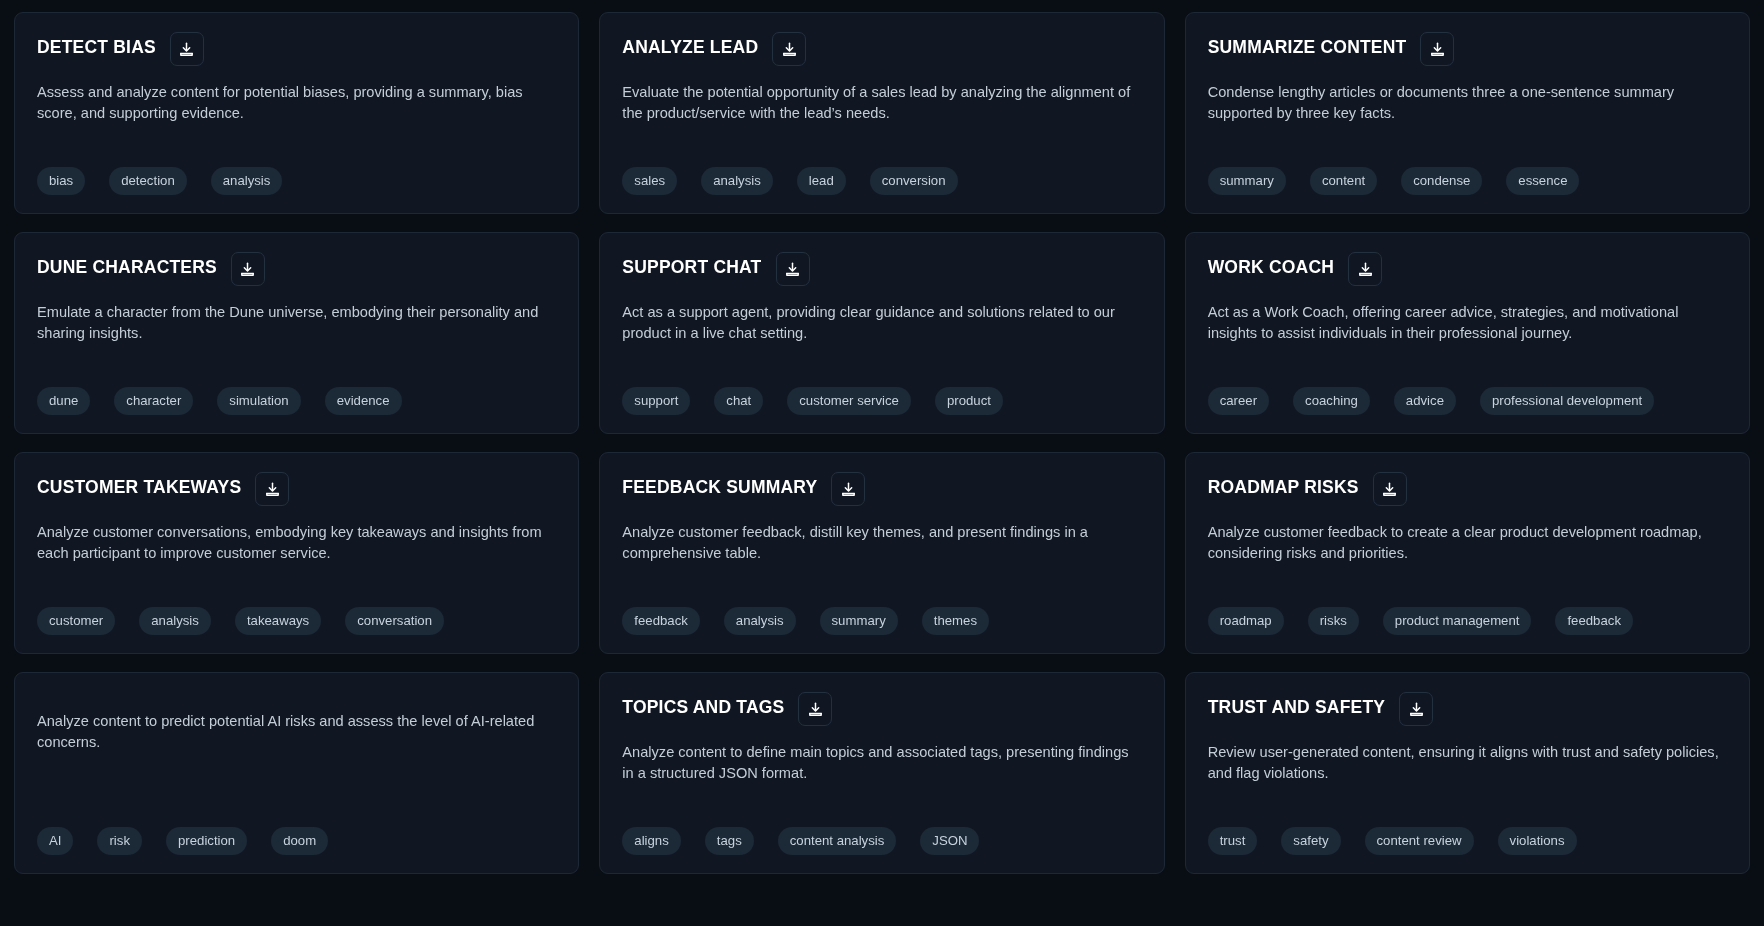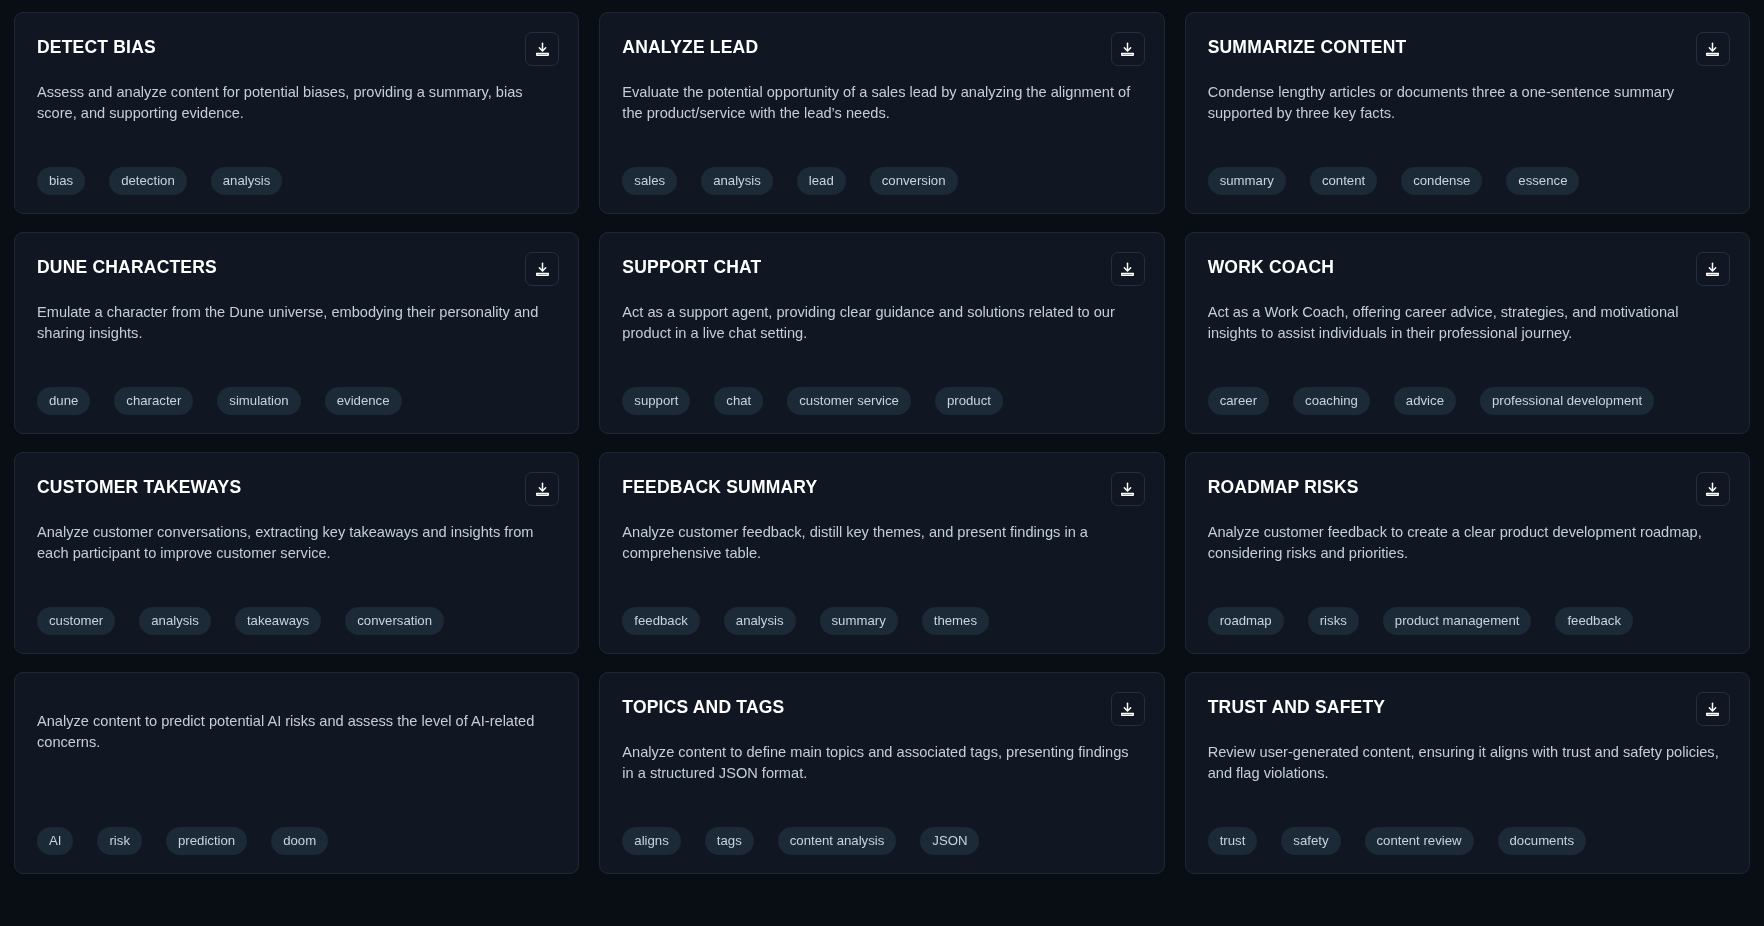--- a/index.html
+++ b/index.html
@@ -33,21 +33,21 @@
     border-radius: 9px;
     padding: 22px 22px 18px 22px;
     min-height: 202px;
     display: flex;
     flex-direction: column;
   }
 
   .card-head {
     display: flex;
     align-items: flex-start;
-    justify-content: space-between;
+    justify-content: flex-start;
     gap: 14px;
   }
 
   .card-title {
     font-size: 17.5px;
     font-weight: 700;
     color: #ffffff;
     letter-spacing: 0.2px;
     line-height: 1.2;
     text-transform: uppercase;
@@ -245,21 +245,21 @@
         <span>
           <svg width="17" height="17" viewBox="0 0 24 24" fill="none" stroke="#ffffff" stroke-width="2.1" stroke-linecap="round" stroke-linejoin="round">
             <path d="M12 3v10"></path>
             <path d="M7.5 9.5L12 14l4.5-4.5"></path>
             <path d="M4 17.5h16"></path>
             <path d="M4 17.5v2.5h16v-2.5"></path>
           </svg>
         </span>
       </div>
     </div>
-    <div class="card-desc">Analyze customer conversations, extracting key takeaways and insights from each participant to improve customer service.</div>
+    <div class="card-desc">Analyze customer conversations, embodying key takeaways and insights from each participant to improve customer service.</div>
     <div class="tags">
         <span class="tag">customer</span>
         <span class="tag">analysis</span>
         <span class="tag">takeaways</span>
         <span class="tag">conversation</span>
       </div>
   </div>
 
   <div class="card">
     <div class="card-head">
@@ -352,16 +352,16 @@
             <path d="M4 17.5v2.5h16v-2.5"></path>
           </svg>
         </span>
       </div>
     </div>
     <div class="card-desc">Review user-generated content, ensuring it aligns with trust and safety policies, and flag violations.</div>
     <div class="tags">
         <span class="tag">trust</span>
         <span class="tag">safety</span>
         <span class="tag">content review</span>
-        <span class="tag">documents</span>
+        <span class="tag">violations</span>
       </div>
   </div>
 </div>
 
 </body></html>

